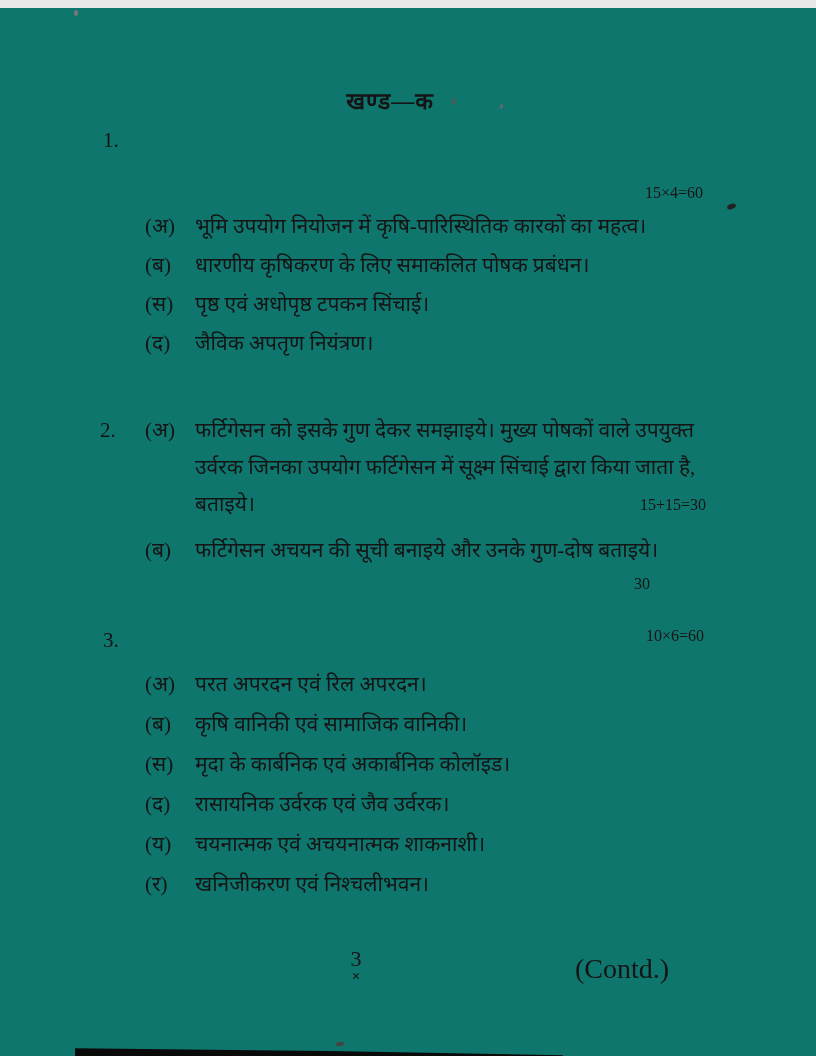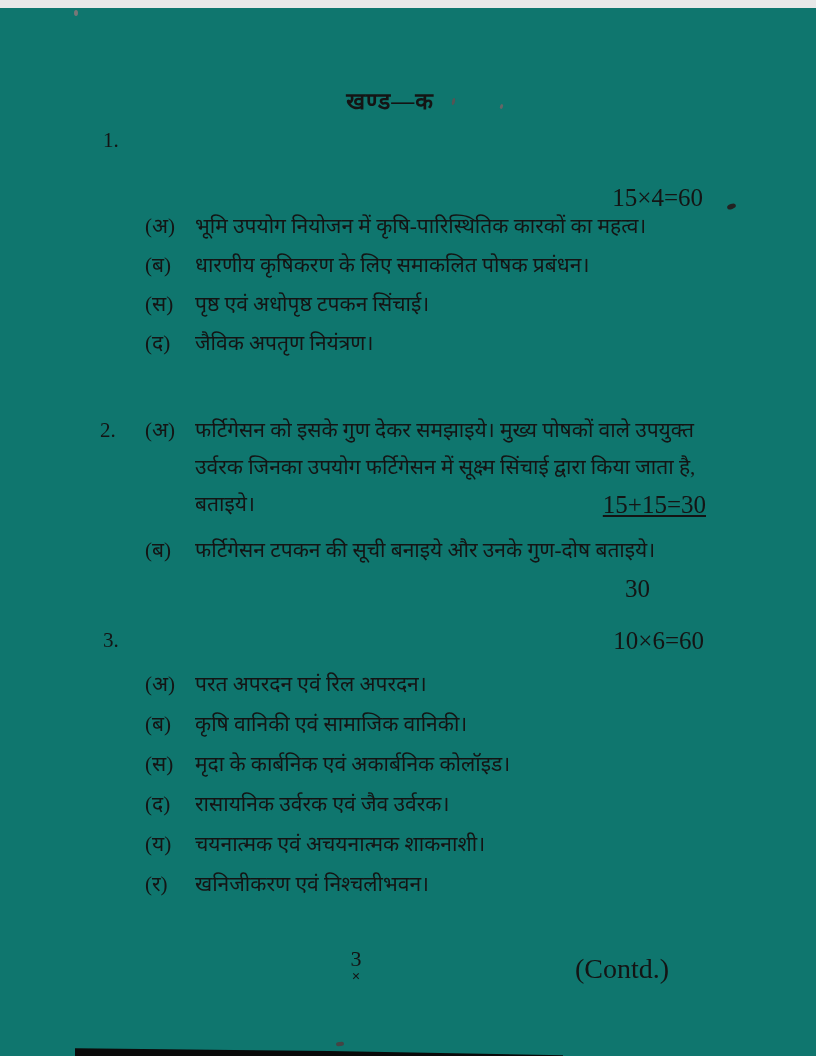--- a/index.html
+++ b/index.html
@@ -11,32 +11,32 @@
   .section-header{
     position:absolute;top:76px;left:0;right:0;text-align:center;
     font-weight:bold;font-size:23px;letter-spacing:1px;
     transform:translateX(-18px);
   }
   
   .qblock{position:absolute;}
   .q-line{display:flex;align-items:flex-start;}
   .q-num{flex:none;width:47px;font-size:21px;line-height:33px;}
   .q-text{font-size:21px;line-height:33px;}
-  .marks{font-size:25px;white-space:nowrap;}
+  .marks{font-size:16px;white-space:nowrap;}
   .q1{top:116px;left:103px;width:607px;}
   .q1-marks{position:absolute;top:176px;left:103px;width:600px;text-align:right;}
   .q1-subs{position:absolute;top:202px;left:145px;width:568px;}
   .sub{display:flex;margin-bottom:6px;}
   .sub-label{flex:none;width:50px;font-size:21px;line-height:33px;}
   .sub-text{font-size:21px;line-height:33px;flex:1;}
   .q2{top:404px;left:100px;width:612px;}
   .q2 .sub-text{line-height:37px;position:relative;}
   .q2 .sub-label{line-height:37px;}
   .q2 .q-num{width:45px;line-height:37px;}
-  .inline-marks{position:absolute;right:6px;bottom:0;text-decoration:underline;}
+  .inline-marks{position:absolute;right:6px;bottom:0;}
   .q2-sub-b{margin-left:45px;margin-top:9px;}
   .q2-marks-line{text-align:right;padding-right:62px;margin-top:2px;font-family:Liberation Serif, serif;}
   .q3{top:616px;left:103px;width:607px;}
   .q3-marks{margin-left:auto;padding-right:6px;padding-top:3px;}
   .q3-subs{position:absolute;top:660px;left:145px;width:568px;}
   .q3-subs .sub{margin-bottom:7px;}
   
   .page-num-group{position:absolute;left:341px;top:940px;width:30px;text-align:center;}
   .page-num{font-size:22px;line-height:22px;}
   .page-mark{font-size:15px;line-height:13px;font-weight:bold;}
@@ -90,21 +90,21 @@
     <div class="sub">
       <span class="q-num">2.</span>
       <span class="sub-label">(अ)</span>
       <span class="sub-text">
         <span>फर्टिगेसन को इसके गुण देकर समझाइये। मुख्य पोषकों वाले उपयुक्त उर्वरक जिनका उपयोग फर्टिगेसन में सूक्ष्म सिंचाई द्वारा किया जाता है, बताइये।</span>
         <span class="marks inline-marks">15+15=30</span>
       </span>
     </div>
     <div class="sub q2-sub-b">
       <span class="sub-label">(ब)</span>
-      <span class="sub-text">फर्टिगेसन टपकन की सूची बनाइये और उनके गुण-दोष बताइये।</span>
+      <span class="sub-text">फर्टिगेसन अचयन की सूची बनाइये और उनके गुण-दोष बताइये।</span>
     </div>
     <div class="q2-marks-line marks">30</div>
   </div>
 
   <div class="qblock q3">
     <div class="q-line">
       <span class="q-num">3.</span>
       <span class="marks q3-marks">10×6=60</span>
     </div>
   </div>

